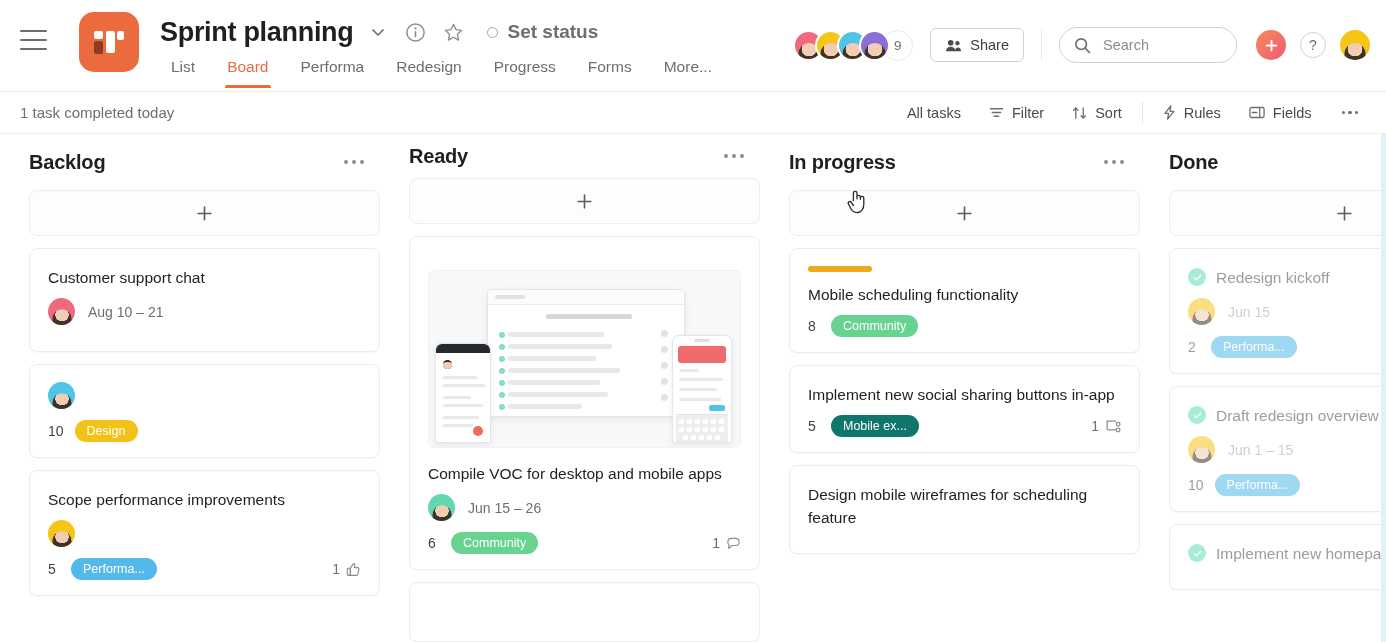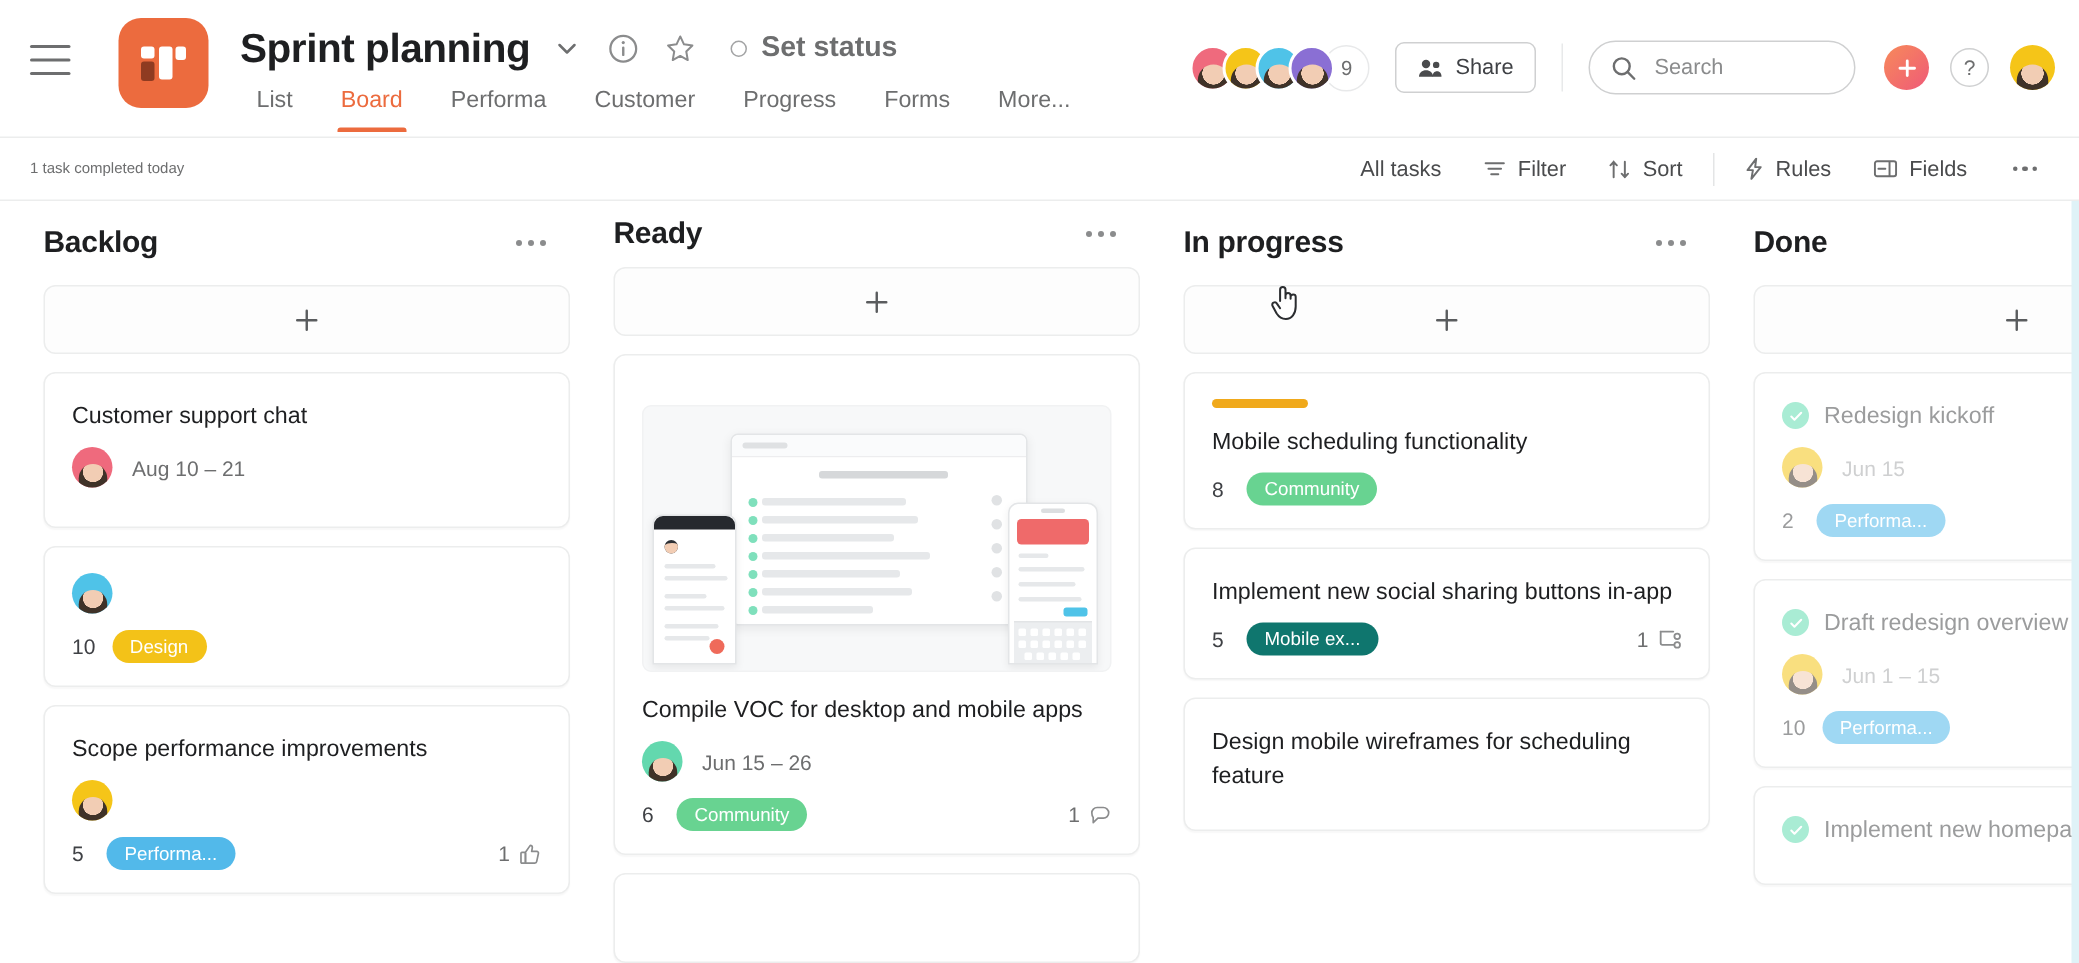--- a/index.html
+++ b/index.html
@@ -148,21 +148,21 @@
     background: radial-gradient(circle at 50% 28%, #f2cdb4 0 40%, #3f3228 41% 100%);
   }
 
   
   .toolbar {
     position: relative; height: 42px;
     border-bottom: 1px solid #eceded;
     display: flex; align-items: center;
     background: #fff;
   }
-  .toolbar-left { position: absolute; left: 20px; font-size: 10px; color: #6d6e6f; }
+  .toolbar-left { position: absolute; left: 20px; font-size: 15px; color: #6d6e6f; }
   .toolbar-right {
     position: absolute; right: 16px;
     display: flex; align-items: center;
   }
   .tb-item {
     display: flex; align-items: center; gap: 8px;
     font-size: 14.5px; color: #4a4b4d; cursor: pointer;
     padding: 0 14px; height: 30px;
   }
   .tb-sep { width: 1px; height: 22px; background: #e4e5e6; margin: 0 6px; }
@@ -358,21 +358,21 @@
     <div class="set-status">
       <span class="status-dot"></span>
       <span>Set status</span>
     </div>
   </div>
 
   <div class="tabs">
     <div class="tab">List</div>
     <div class="tab active">Board</div>
     <div class="tab">Performa</div>
-    <div class="tab">Customer</div>
+    <div class="tab">Redesign</div>
     <div class="tab">Progress</div>
     <div class="tab">Forms</div>
     <div class="tab">More...</div>
   </div>
 
   <div class="header-right">
     <div class="avatar-stack">
       <div class="av av1"></div>
       <div class="av av2"></div>
       <div class="av av3"></div>

